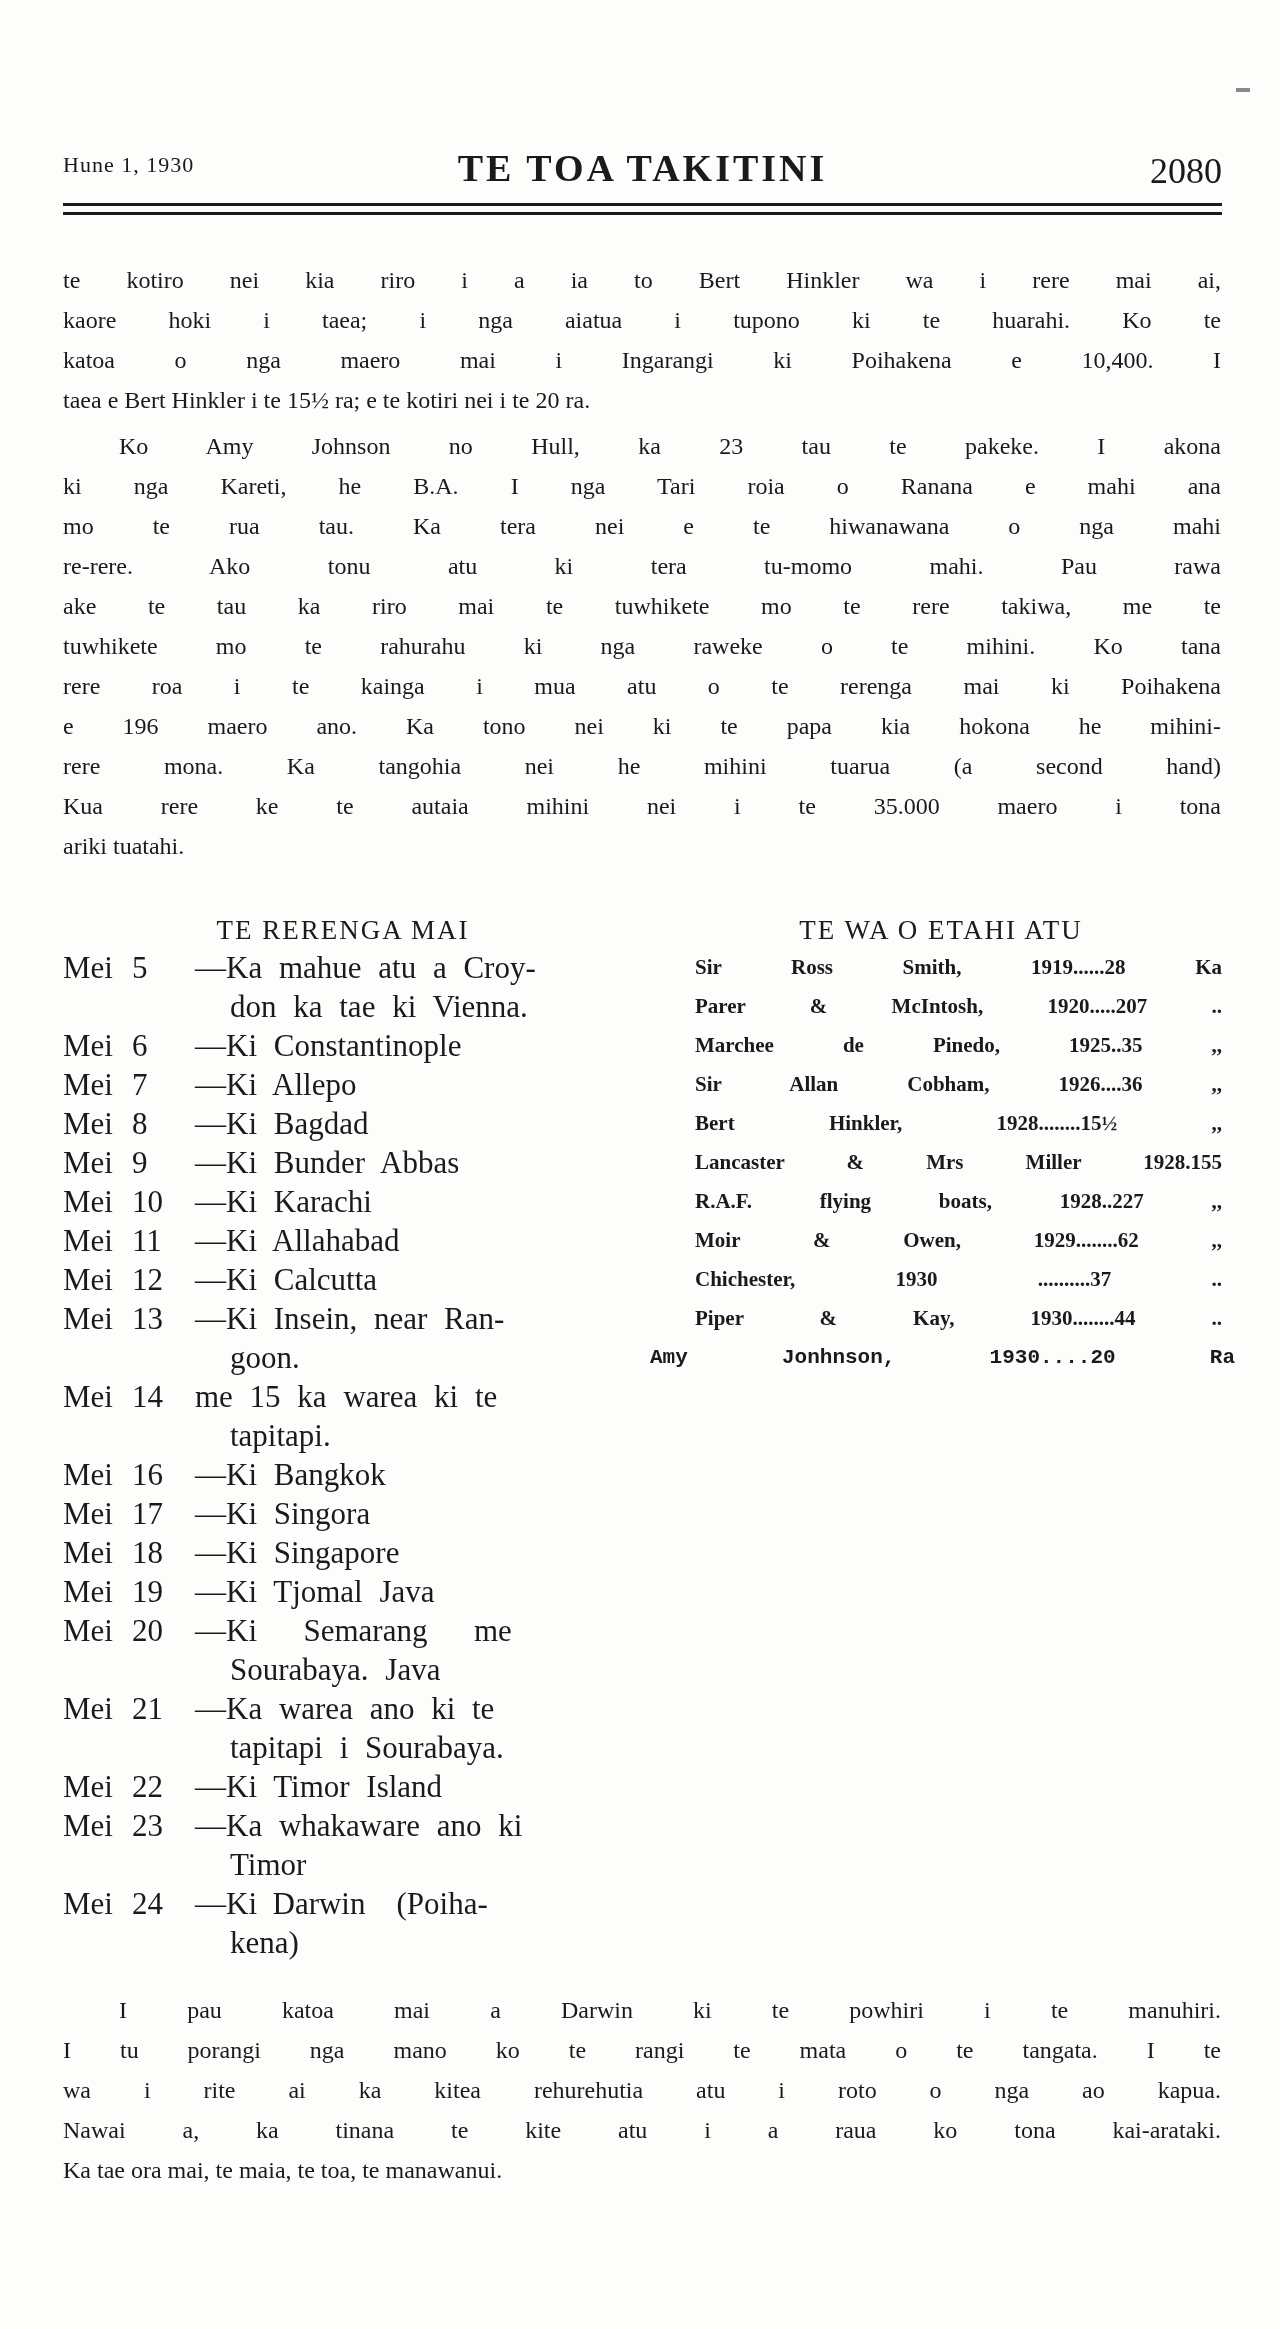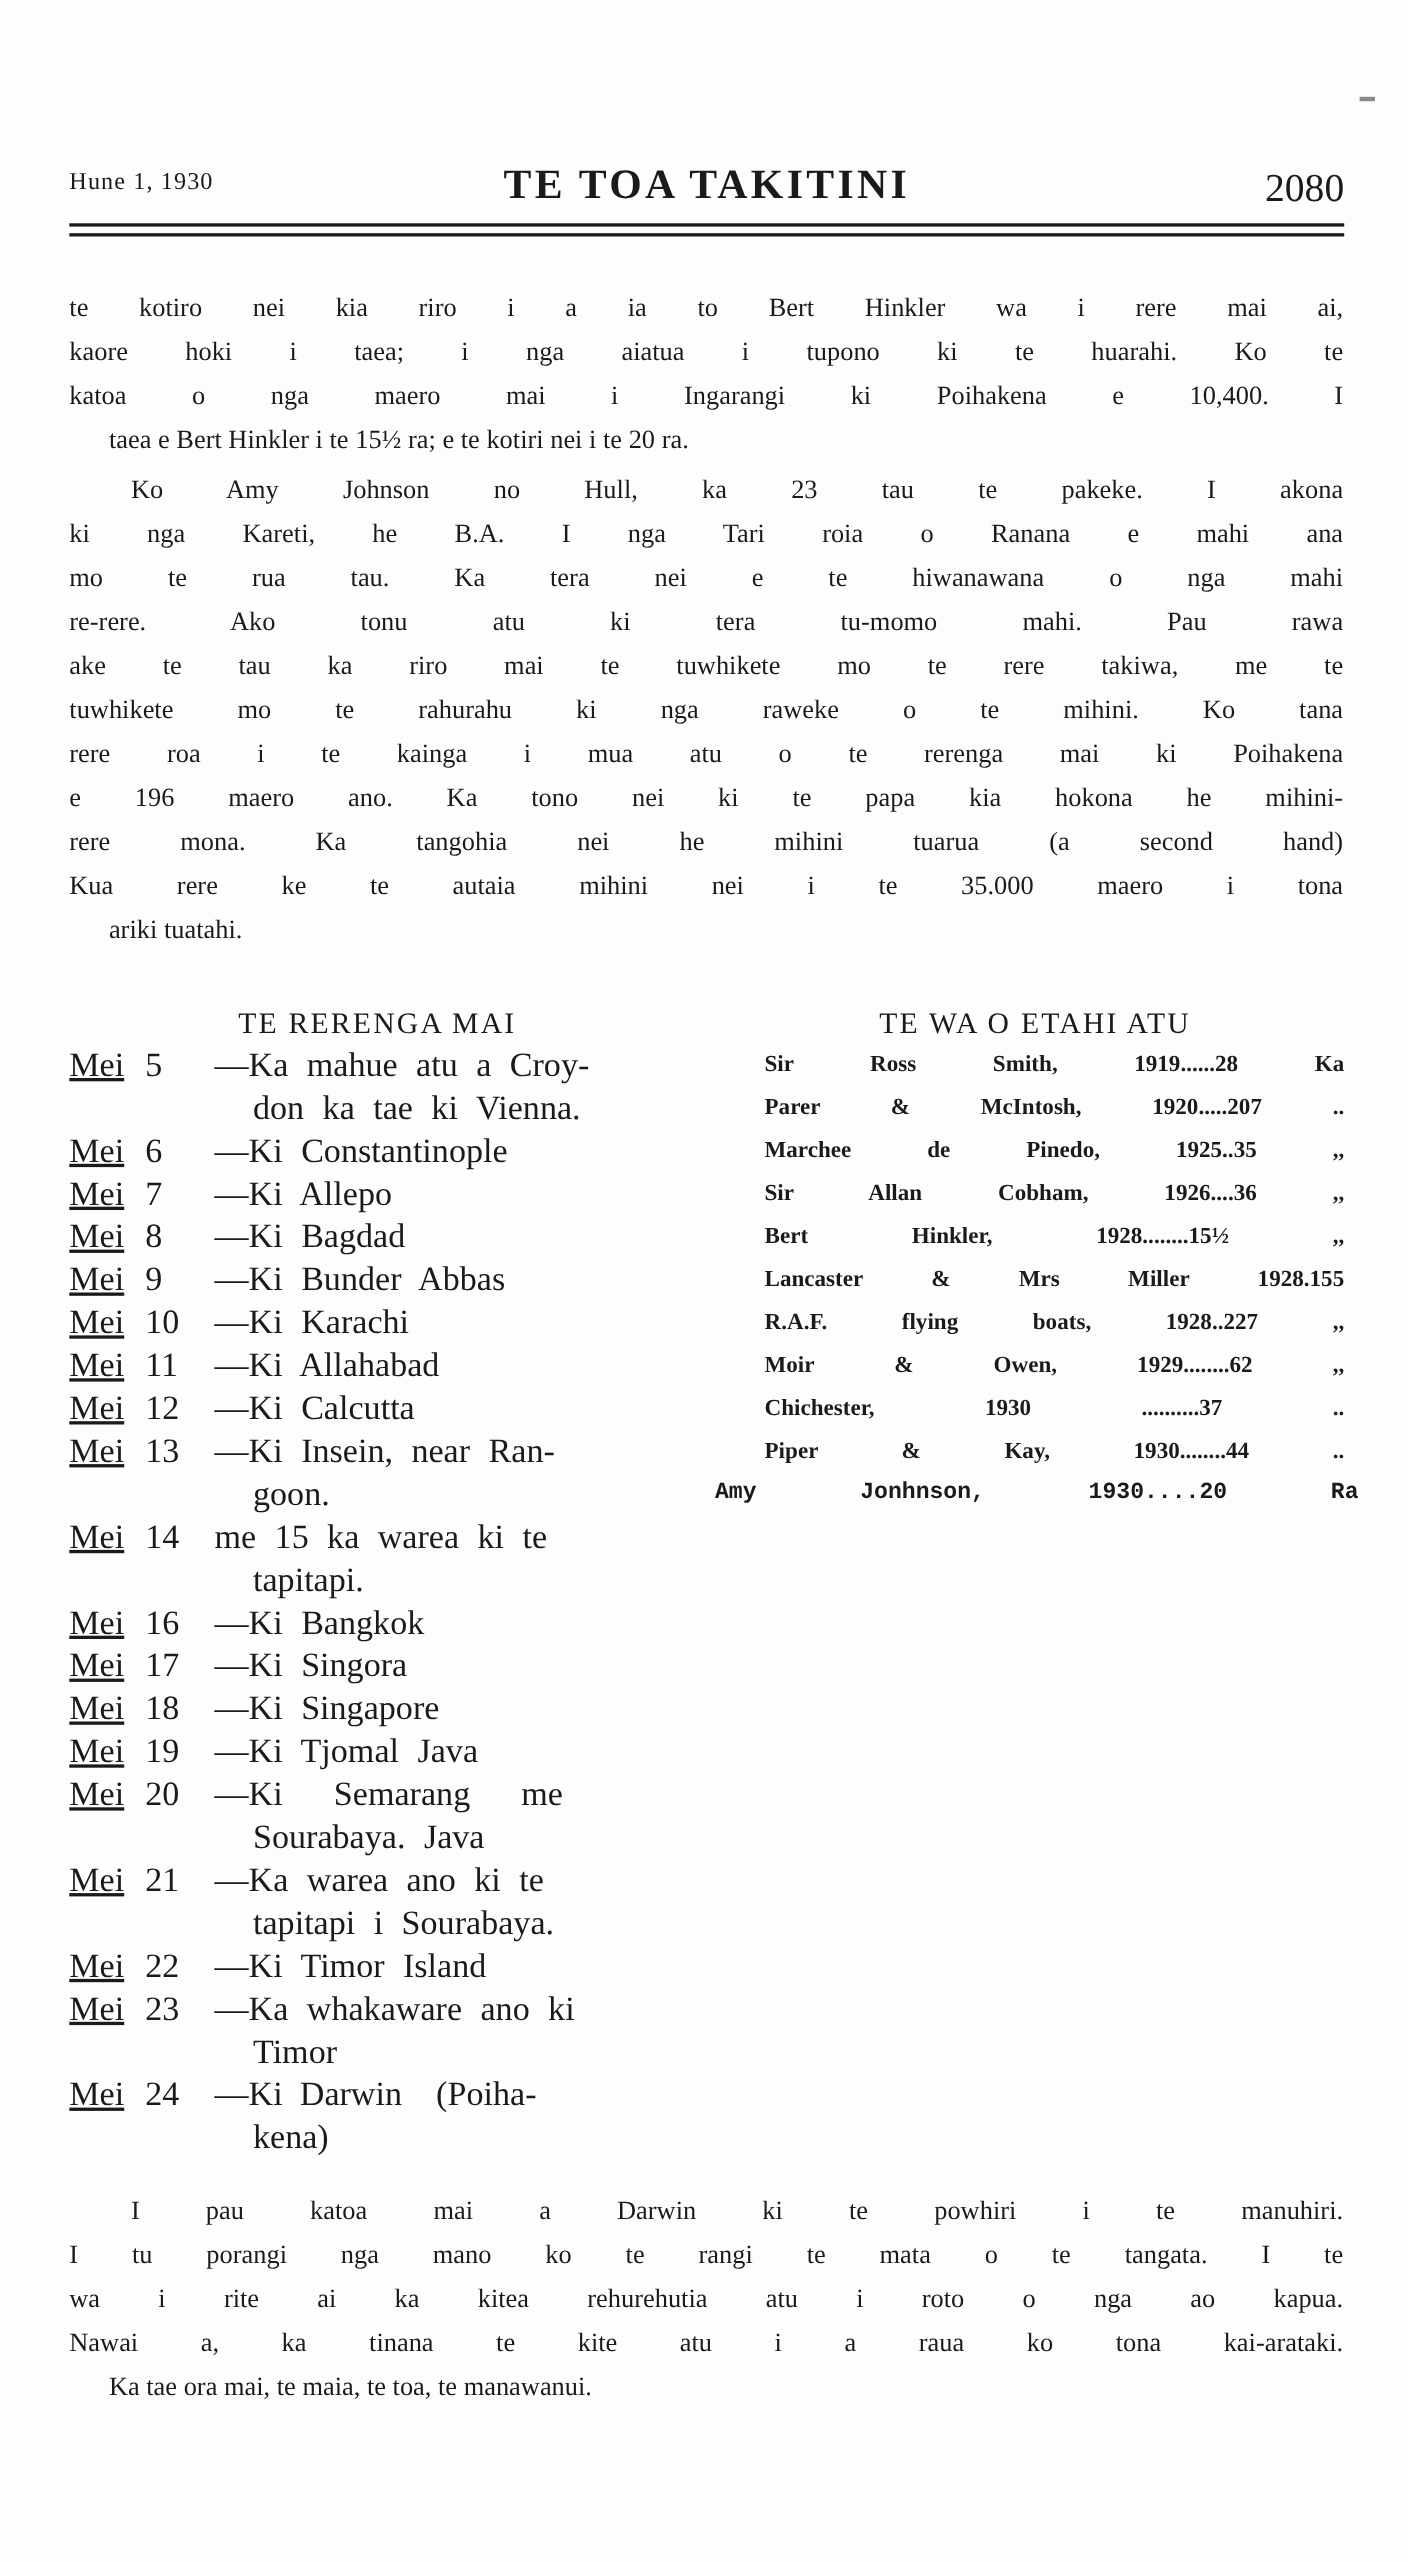--- a/index.html
+++ b/index.html
@@ -20,29 +20,29 @@
   .mast-rule{position:absolute;left:63px;top:203px;width:1159px;height:6px;
     border-top:3px solid var(--ink,#1a1a1a);border-bottom:3px solid var(--ink,#1a1a1a);}
   .corner-tick{position:absolute;top:88px;right:30px;width:14px;height:4px;background:#8a8a8a;}
   
   .para{position:absolute;left:63px;width:1158px;font-size:24px;line-height:40px;}
   .p1{top:260px;}
   .p2{top:426px;}
   .p3{top:1990px;}
   .tline{height:40px;text-align:justify;text-align-last:justify;box-sizing:border-box;}
   .tline.indent{padding-left:56px;}
-  .tline.last{text-align:right;text-align-last:left;margin-left:36px;}
+  .tline.last{text-align:right;text-align-last:left;}
   
   .colhead{position:absolute;top:893px;font-size:27px;font-weight:normal;letter-spacing:2px;text-align:center;white-space:nowrap;}
   .colhead.lc{left:63px;width:560px;}
   .colhead.rc{left:660px;width:562px;}
   
   .leftlist{position:absolute;left:63px;top:948px;width:562px;font-size:31px;line-height:39px;}
   .lline{height:39px;white-space:nowrap;word-spacing:9px;}
-  .lline .mei{display:inline-block;width:69px;text-decoration:underline;}
+  .lline .mei{display:inline-block;width:69px;}
   .lline .day{display:inline-block;width:63px;}
   .lline.cont{padding-left:35px;box-sizing:border-box;}
   
   .rightlist{position:absolute;left:695px;top:948px;width:527px;font-size:21px;line-height:39px;font-weight:bold;}
   .rline{height:39px;text-align:justify;text-align-last:justify;white-space:nowrap;}
   .rline.outdent{margin-left:-45px;width:585px;font-family:Liberation Mono, monospace;}
 </style>
 </head>
 <body>
 

